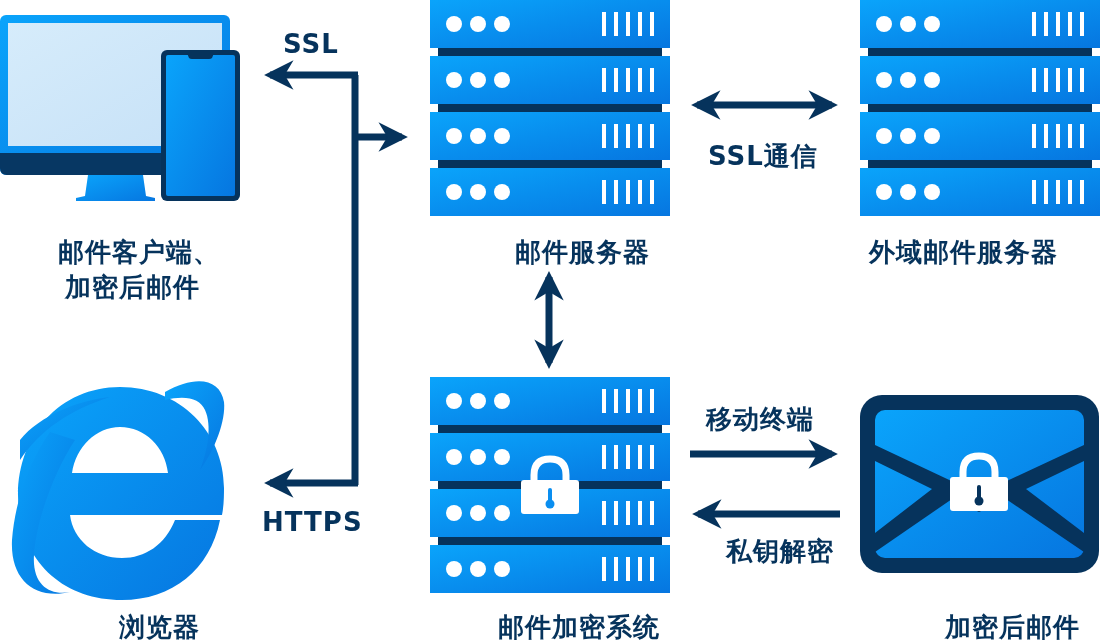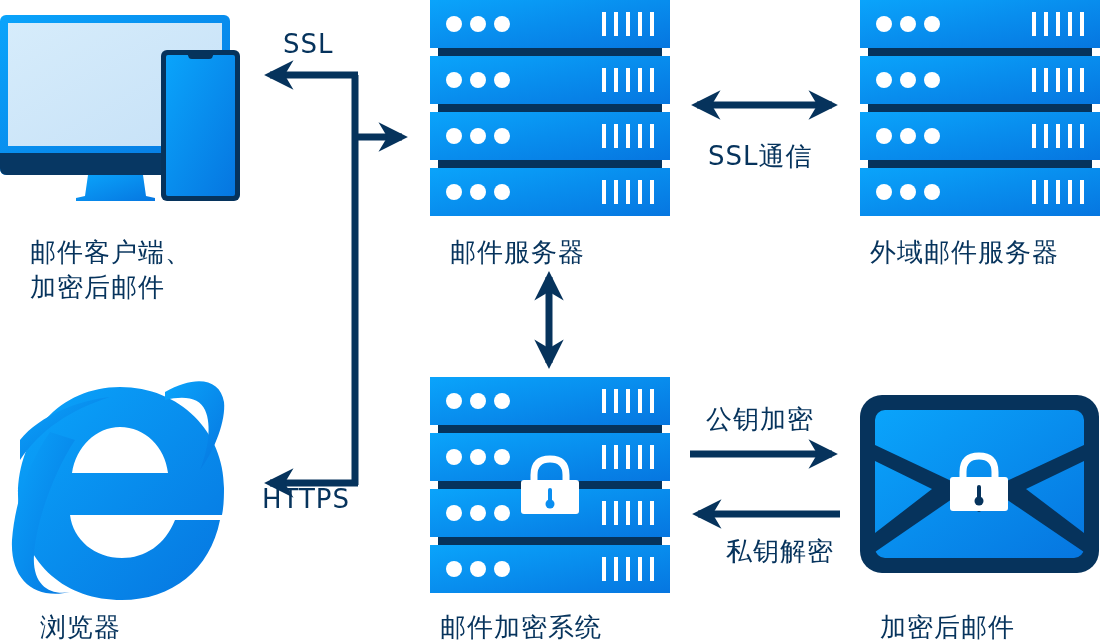--- a/index.html
+++ b/index.html
@@ -1,20 +1,20 @@
 <!DOCTYPE html>
 <html><head>
 <meta charset="utf-8">
 <style>
   html, body { margin: 0; padding: 0; background: #ffffff; }
   body { width: 1100px; height: 642px; position: relative; overflow: hidden;
          font-family: "DejaVu Sans", "Liberation Sans", sans-serif; }
   #diagram { position: absolute; left: 0; top: 0; width: 1100px; height: 642px; }
-  .label { position: absolute; color: #06335c; font-weight: normal; font-size: 26px;
-           text-align: left; line-height: 34px; white-space: nowrap; letter-spacing: 1px; }
+  .label { position: absolute; color: #06335c; font-weight: bold; font-size: 26px;
+           text-align: right; line-height: 34px; white-space: nowrap; letter-spacing: 1px; }
 </style>
 </head>
 <body>
 
 <svg id="diagram" viewBox="0 0 1100 642" xmlns="http://www.w3.org/2000/svg">
   <defs>
     <linearGradient id="blueGrad" x1="0" y1="0" x2="1" y2="1">
       <stop offset="0" stop-color="#0aa4fb"></stop>
       <stop offset="1" stop-color="#0676e0"></stop>
     </linearGradient>
@@ -237,24 +237,24 @@
   </g>
   <g stroke="#06335c" stroke-width="7" fill="none">
     <path d="M690,454 L832,454" marker-end="url(#arrowHead)"></path>
   </g>
   <g stroke="#06335c" stroke-width="7" fill="none">
     <path d="M840,514 L698,514" marker-end="url(#arrowHead)"></path>
   </g>
 </svg>
 
 <div class="label" style="left:283px; top:27px;">SSL</div>
-<div class="label" style="left:262px; top:482px;">HTTPS</div>
+<div class="label" style="left:262px; top:505px;">HTTPS</div>
 <div class="label" style="left:708px; top:139px;">SSL通信</div>
-<div class="label" style="left:706px; top:402px;">公钥加密</div>
+<div class="label" style="left:706px; top:402px;">移动终端</div>
 <div class="label" style="left:706px; top:534px;margin-left:20px;">私钥解密</div>
 
 <div class="label" style="left:30px; top:235px; width:190px;">邮件客户端、</div>
 <div class="label" style="left:30px; top:270px; width:170px;">加密后邮件</div>
 <div class="label" style="left:450px; top:235px; width:200px;">邮件服务器</div>
-<div class="label" style="left:870px; top:235px; width:220px;">外域邮件服务器</div>
+<div class="label" style="left:838px; top:235px; width:220px;">外域邮件服务器</div>
 <div class="label" style="left:40px; top:610px; width:160px;">浏览器</div>
 <div class="label" style="left:440px; top:610px; width:220px;">邮件加密系统</div>
 <div class="label" style="left:880px; top:610px; width:200px;">加密后邮件</div>
 
 </body></html>

